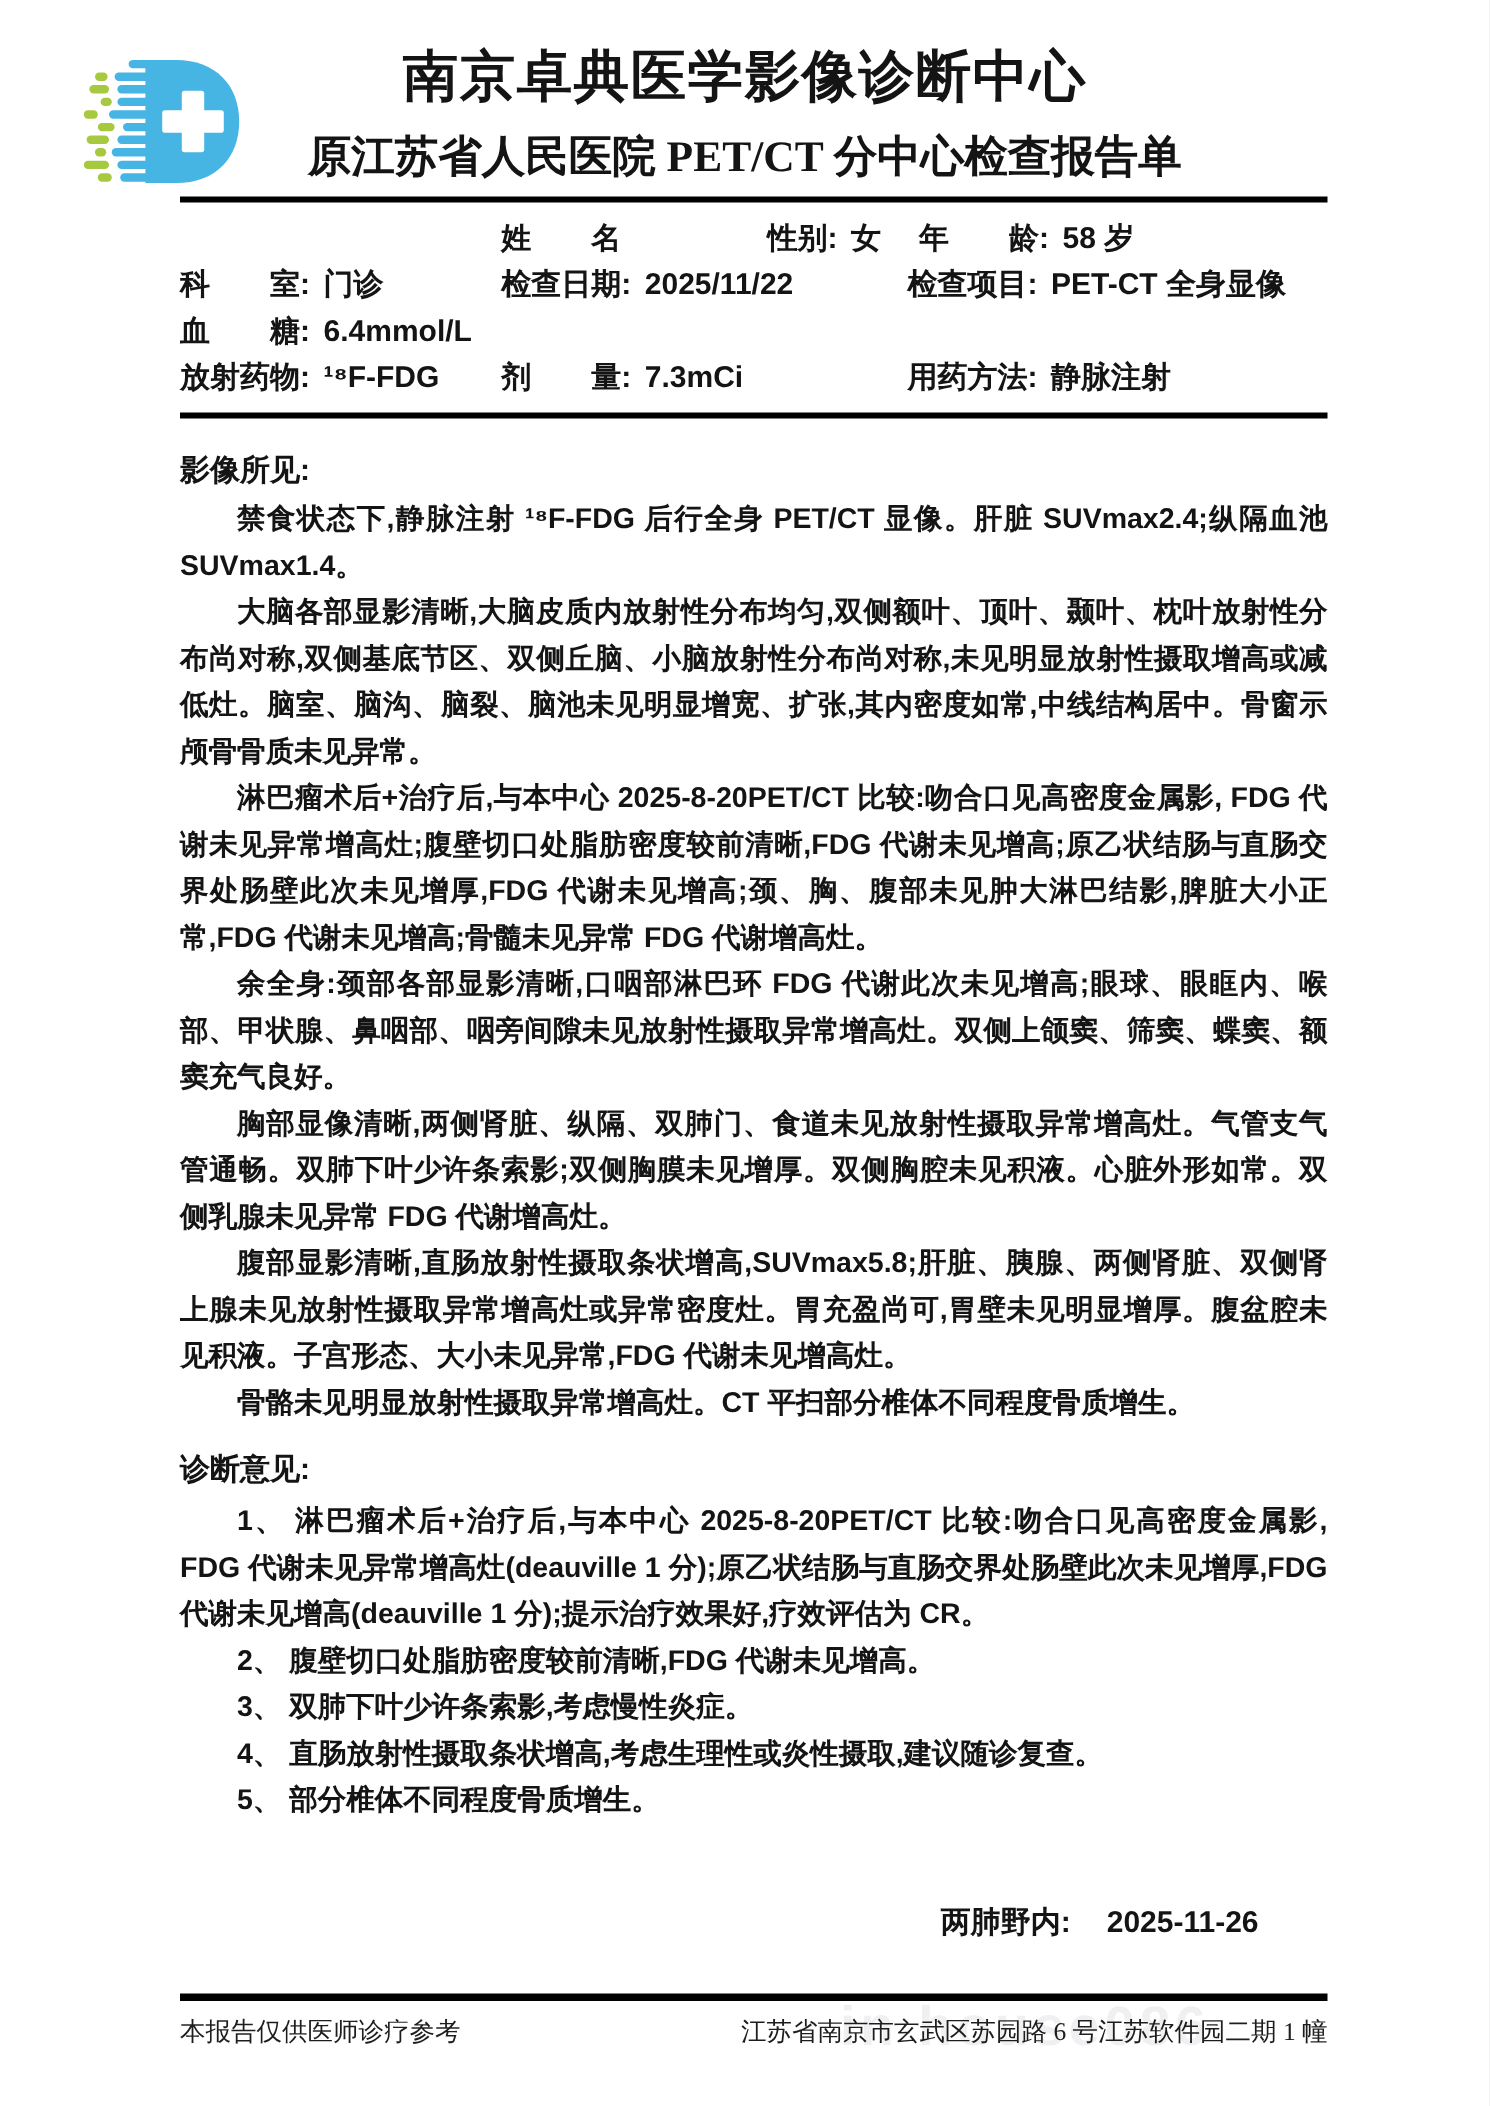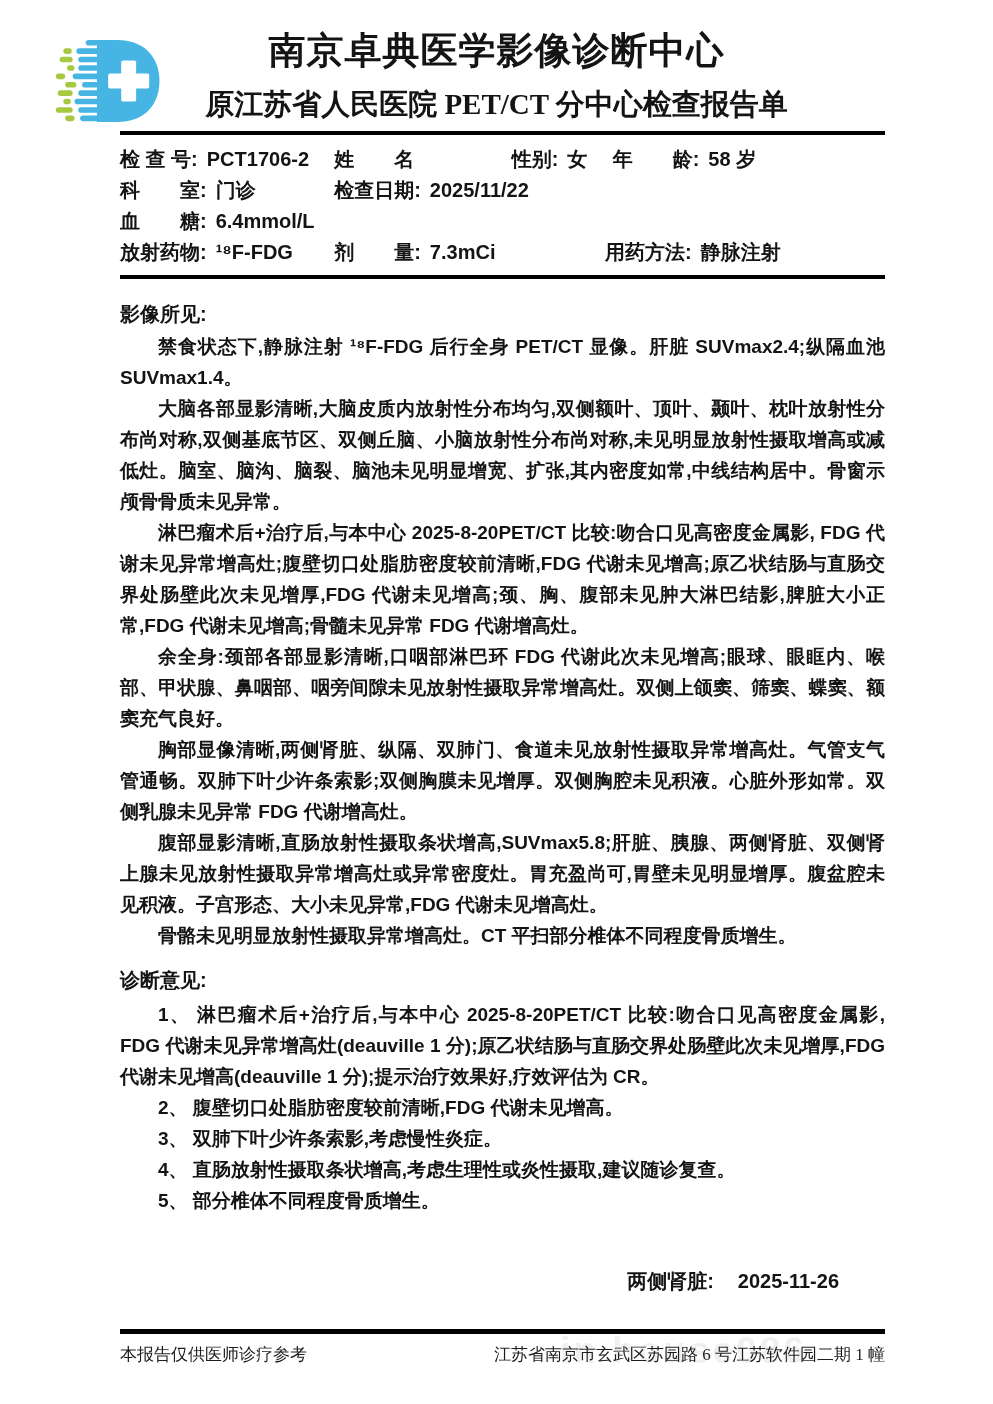--- a/index.html
+++ b/index.html
@@ -110,28 +110,28 @@
     </div>
     <div class="title">南京卓典医学影像诊断中心</div>
     <div class="subtitle">原江苏省人民医院 PET/CT 分中心检查报告单</div>
   </div>
 
   <div class="content">
     <div class="rule"></div>
 
     <div class="info">
       <div class="irow">
-        <span class="fld c0"><span class="lbl">检 查 号:</span><span class="val">PCT1706-2</span></span>
         <span class="fld c1"><span class="lbl">姓　　名</span><span class="val"></span></span>
         <span class="fld c2"><span class="lbl">性别:</span><span class="val">女</span></span>
         <span class="fld c3"><span class="lbl">年　　龄:</span><span class="val">58 岁</span></span>
       </div>
       <div class="irow">
         <span class="fld c0"><span class="lbl">科　　室:</span><span class="val">门诊</span></span>
         <span class="fld c1"><span class="lbl">检查日期:</span><span class="val">2025/11/22</span></span>
+        <span class="fld c2b"><span class="lbl">检查项目:</span><span class="val">PET-CT 全身显像</span></span>
       </div>
       <div class="irow">
         <span class="fld c0"><span class="lbl">血　　糖:</span><span class="val">6.4mmol/L</span></span>
       </div>
       <div class="irow">
         <span class="fld c0"><span class="lbl">放射药物:</span><span class="val">¹⁸F-FDG</span></span>
         <span class="fld c1"><span class="lbl">剂　　量:</span><span class="val">7.3mCi</span></span>
         <span class="fld c2b"><span class="lbl">用药方法:</span><span class="val">静脉注射</span></span>
       </div>
     </div>
@@ -152,21 +152,21 @@
     <div class="diagnosis">
       <div class="sec-heading">诊断意见:</div>
       <p>1、 淋巴瘤术后+治疗后,与本中心 2025-8-20PET/CT 比较:吻合口见高密度金属影, FDG 代谢未见异常增高灶(deauville 1 分);原乙状结肠与直肠交界处肠壁此次未见增厚,FDG 代谢未见增高(deauville 1 分);提示治疗效果好,疗效评估为 CR。</p>
       <p>2、 腹壁切口处脂肪密度较前清晰,FDG 代谢未见增高。</p>
       <p>3、 双肺下叶少许条索影,考虑慢性炎症。</p>
       <p>4、 直肠放射性摄取条状增高,考虑生理性或炎性摄取,建议随诊复查。</p>
       <p>5、 部分椎体不同程度骨质增生。</p>
     </div>
 
     <div class="report-date">
-      <span class="lbl">两侧肾脏:</span><span class="val">2025-11-26</span>
+      <span class="lbl">两肺野内:</span><span class="val">2025-11-26</span>
     </div>
   </div>
 
   <div class="watermark">in house086</div>
 
   <div class="footer">
     <div class="rule"></div>
     <div class="footer-row">
       <span>本报告仅供医师诊疗参考</span>
       <span>江苏省南京市玄武区苏园路 6 号江苏软件园二期 1 幢</span>

